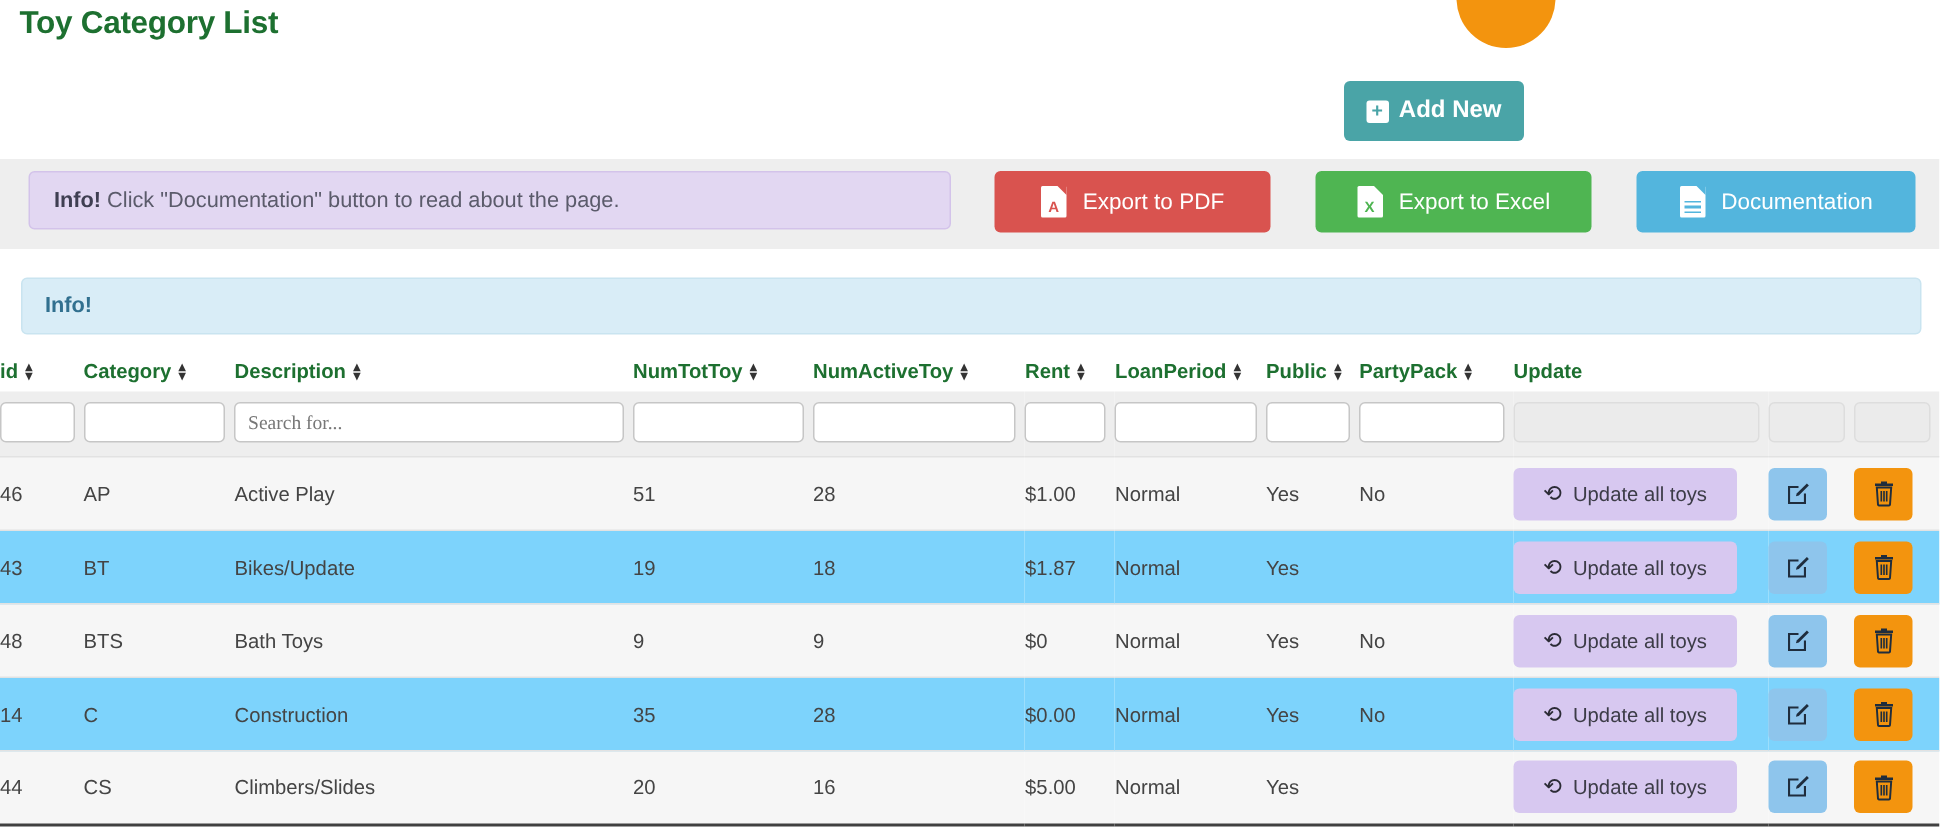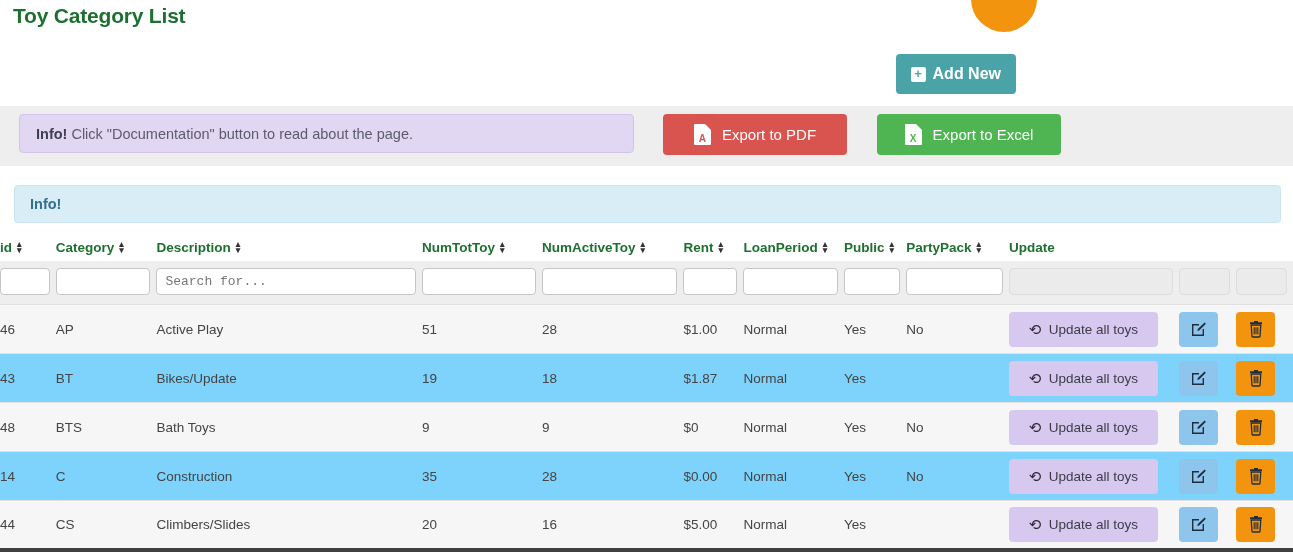--- a/index.html
+++ b/index.html
@@ -167,40 +167,40 @@
   
   tr.filter-row { background: #eeeeee; }
   tr.filter-row td { padding: 7px 6px 9px 0; }
   tr.filter-row td:first-child { padding-left: 0; }
   .finput {
     height: 27px;
     border: 1px solid #c6c6c6;
     border-radius: 4px;
     background: #fff;
     font-size: 13px;
-    font-family: Liberation Mono, monospace;
+    font-family: Liberation Serif, serif;
     color: #555;
     padding: 0 8px;
     width: 100%;
   }
   .finput::placeholder { color: #777; }
   .finput:disabled, .finput[disabled] { background: #ebebeb; border-color: #ddd; }
 
   
   tbody.data tr { height: 49px; }
   tbody.data tr.odd  { background: #f6f6f6; }
   tbody.data tr.even { background: #7dd3fc; }
   tbody.data td {
     font-size: 13.5px;
     color: #444;
     border-top: 1px solid #e2e2e2;
     vertical-align: middle;
     padding: 0;
   }
-  tbody.data tr:last-child td { border-bottom: 4px solid #404040; margin-left: 40px; }
+  tbody.data tr:last-child td { border-bottom: 2px solid #404040; margin-left: 40px; }
 
   .cell-pad { padding-left: 1px; }
 
   
   .btn-update {
     background: #d7c8f0;
     border: none;
     border-radius: 4px;
     height: 35px;
     width: 149px;
@@ -261,20 +261,30 @@
     <span>Export to PDF</span>
   </button>
 
   <button class="exp-btn" id="btn-excel">
     <span class="file-ico">
         <span class="ltr">X</span>
       </span>
     <span>Export to Excel</span>
   </button>
 
+  <button class="exp-btn" id="btn-doc">
+    <span class="file-ico">
+        <span class="doc-lines">
+          <i></i>
+          <i></i>
+          <i></i>
+        </span>
+      </span>
+    <span>Documentation</span>
+  </button>
 
   <div class="info-alert-blue">
     <b>Info!</b>
   </div>
 
   <div class="tbl">
     <table>
       <colgroup>
         <col style="width:52px">
         <col style="width:94px">

